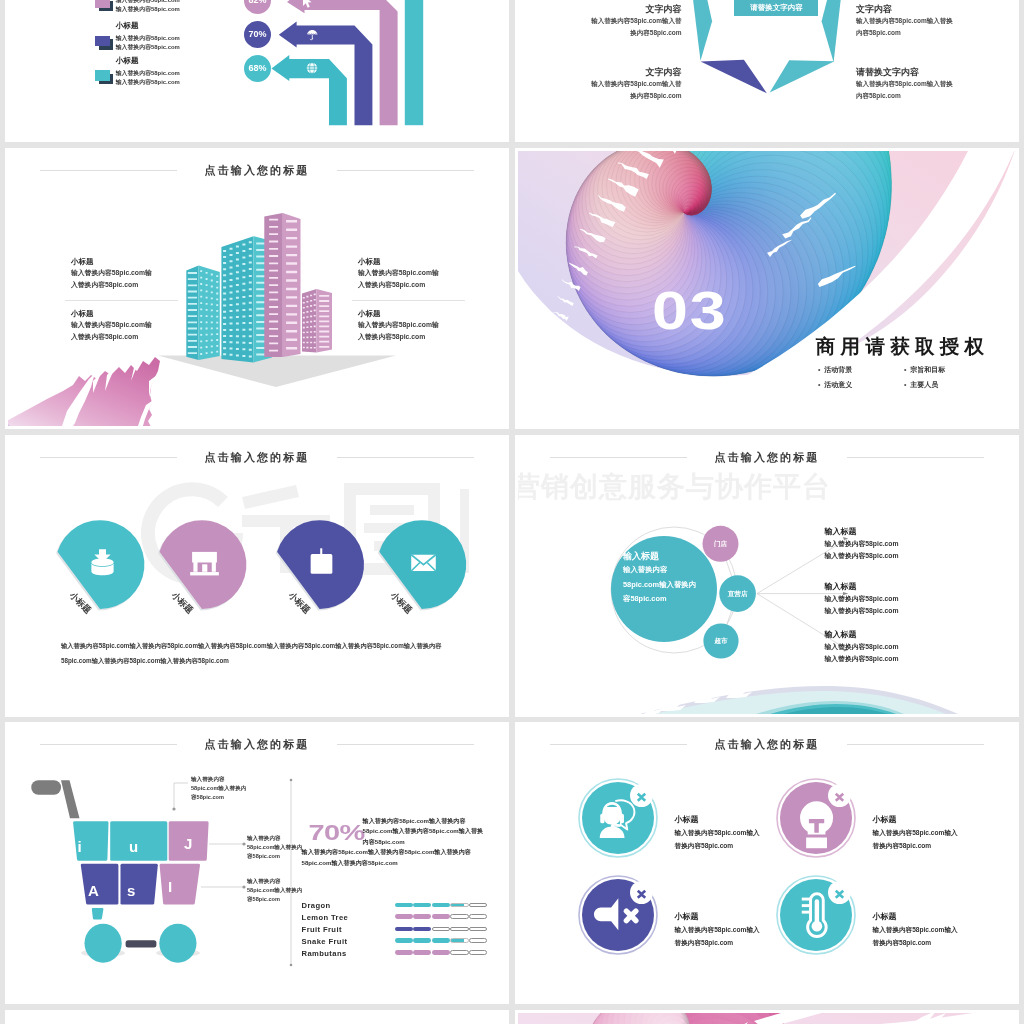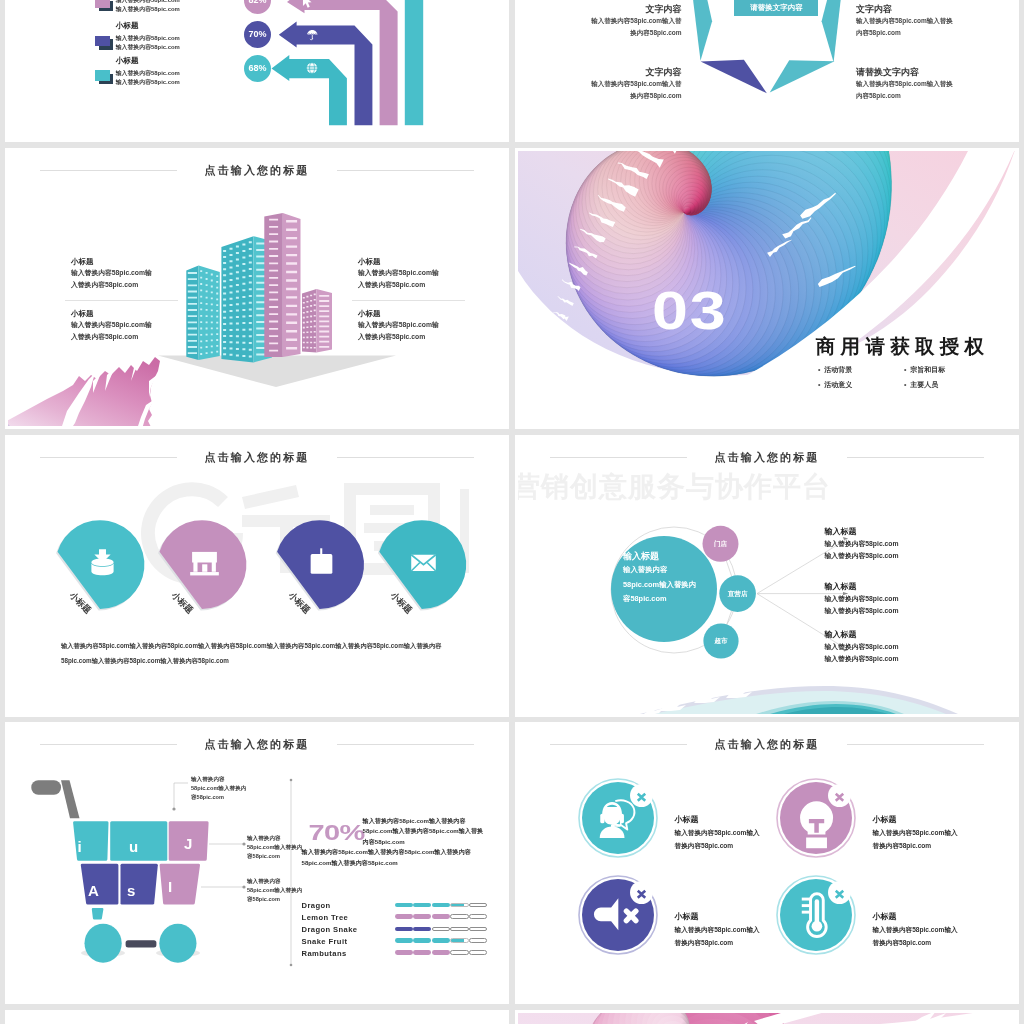--- a/index.html
+++ b/index.html
@@ -942,21 +942,21 @@
     <div>输入替换内容58pic.com输入替换内容</div>
     <div>58pic.com输入替换内容58pic.com输入替换</div>
     <div>内容58pic.com</div>
   </div>
   <div style="position:absolute;left:293.6px;top:122px;font-size:6.1px;font-weight:bold;color:#333;line-height:10.5px;white-space:nowrap;">
     <div>输入替换内容58pic.com输入替换内容58pic.com输入替换内容</div>
     <div>58pic.com输入替换内容58pic.com</div>
   </div>
   <div style="position:absolute;left:293.6px;top:176.0px;font-size:7.6px;font-weight:bold;color:#2b2b2b;line-height:10px;letter-spacing:.4px;">Dragon</div>
   <div style="position:absolute;left:293.6px;top:187.7px;font-size:7.6px;font-weight:bold;color:#2b2b2b;line-height:10px;letter-spacing:.4px;">Lemon Tree</div>
-  <div style="position:absolute;left:293.6px;top:200.1px;font-size:7.6px;font-weight:bold;color:#2b2b2b;line-height:10px;letter-spacing:.4px;">Dragon Snake</div>
+  <div style="position:absolute;left:293.6px;top:200.1px;font-size:7.6px;font-weight:bold;color:#2b2b2b;line-height:10px;letter-spacing:.4px;">Fruit Fruit</div>
   <div style="position:absolute;left:293.6px;top:211.9px;font-size:7.6px;font-weight:bold;color:#2b2b2b;line-height:10px;letter-spacing:.4px;">Snake Fruit</div>
   <div style="position:absolute;left:293.6px;top:223.6px;font-size:7.6px;font-weight:bold;color:#2b2b2b;line-height:10px;letter-spacing:.4px;">Rambutans</div>
   <div style="position:absolute;left:386.6px;top:177.5px;">
           <div style="display:flex;gap:0.4px;">
             <div style="width:18.2px;height:4.8px;border-radius:2.4px;background:#49bfca;"></div>
             <div style="width:18.2px;height:4.8px;border-radius:2.4px;background:#49bfca;"></div>
             <div style="width:18.2px;height:4.8px;border-radius:2.4px;background:#49bfca;"></div>
             <div style="width:18.2px;height:4.8px;border-radius:2.4px;background:linear-gradient(90deg,#49bfca 79%,#fff 79%);border:0.6px solid #bdbdbd;box-sizing:border-box;"></div>
             <div style="width:18.2px;height:4.8px;border-radius:2.4px;background:#fff;border:0.7px solid #8d8d8d;box-sizing:border-box;"></div>
           </div>

